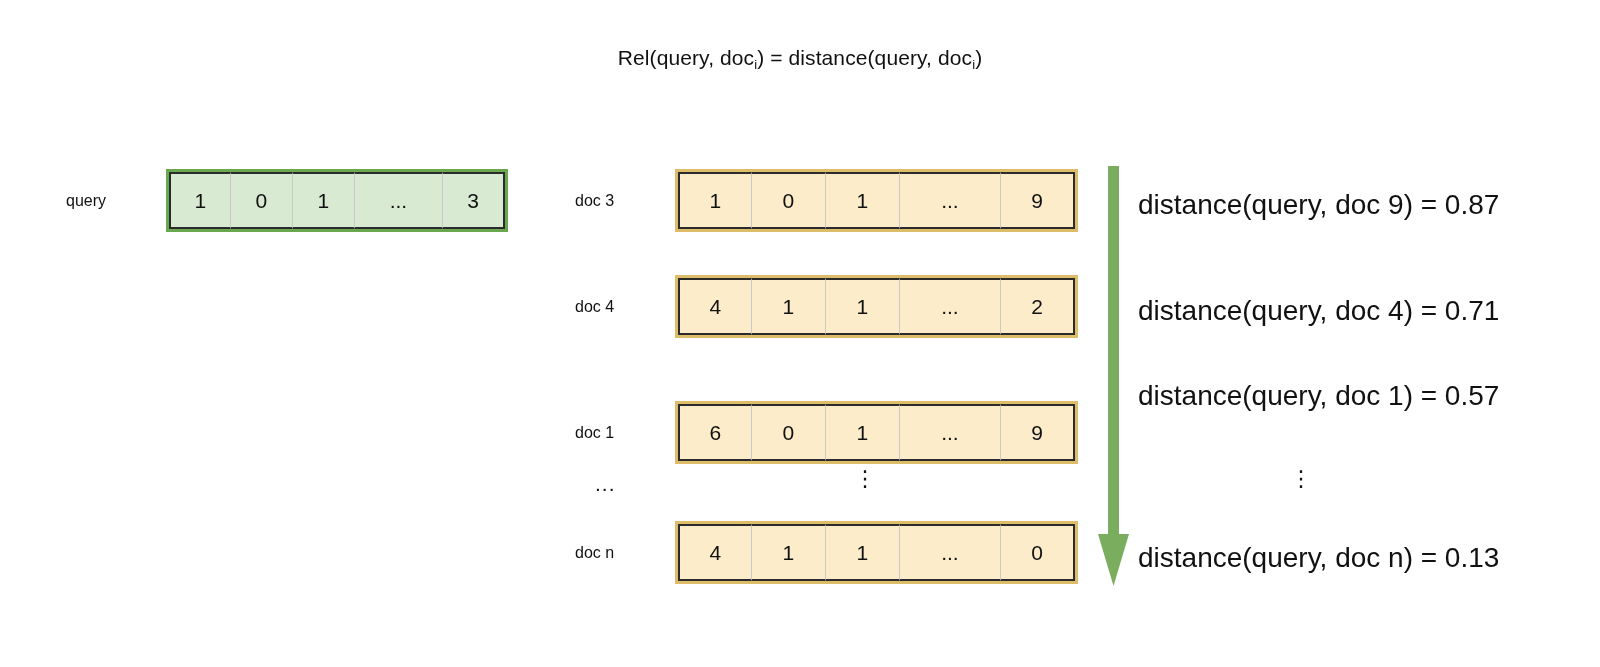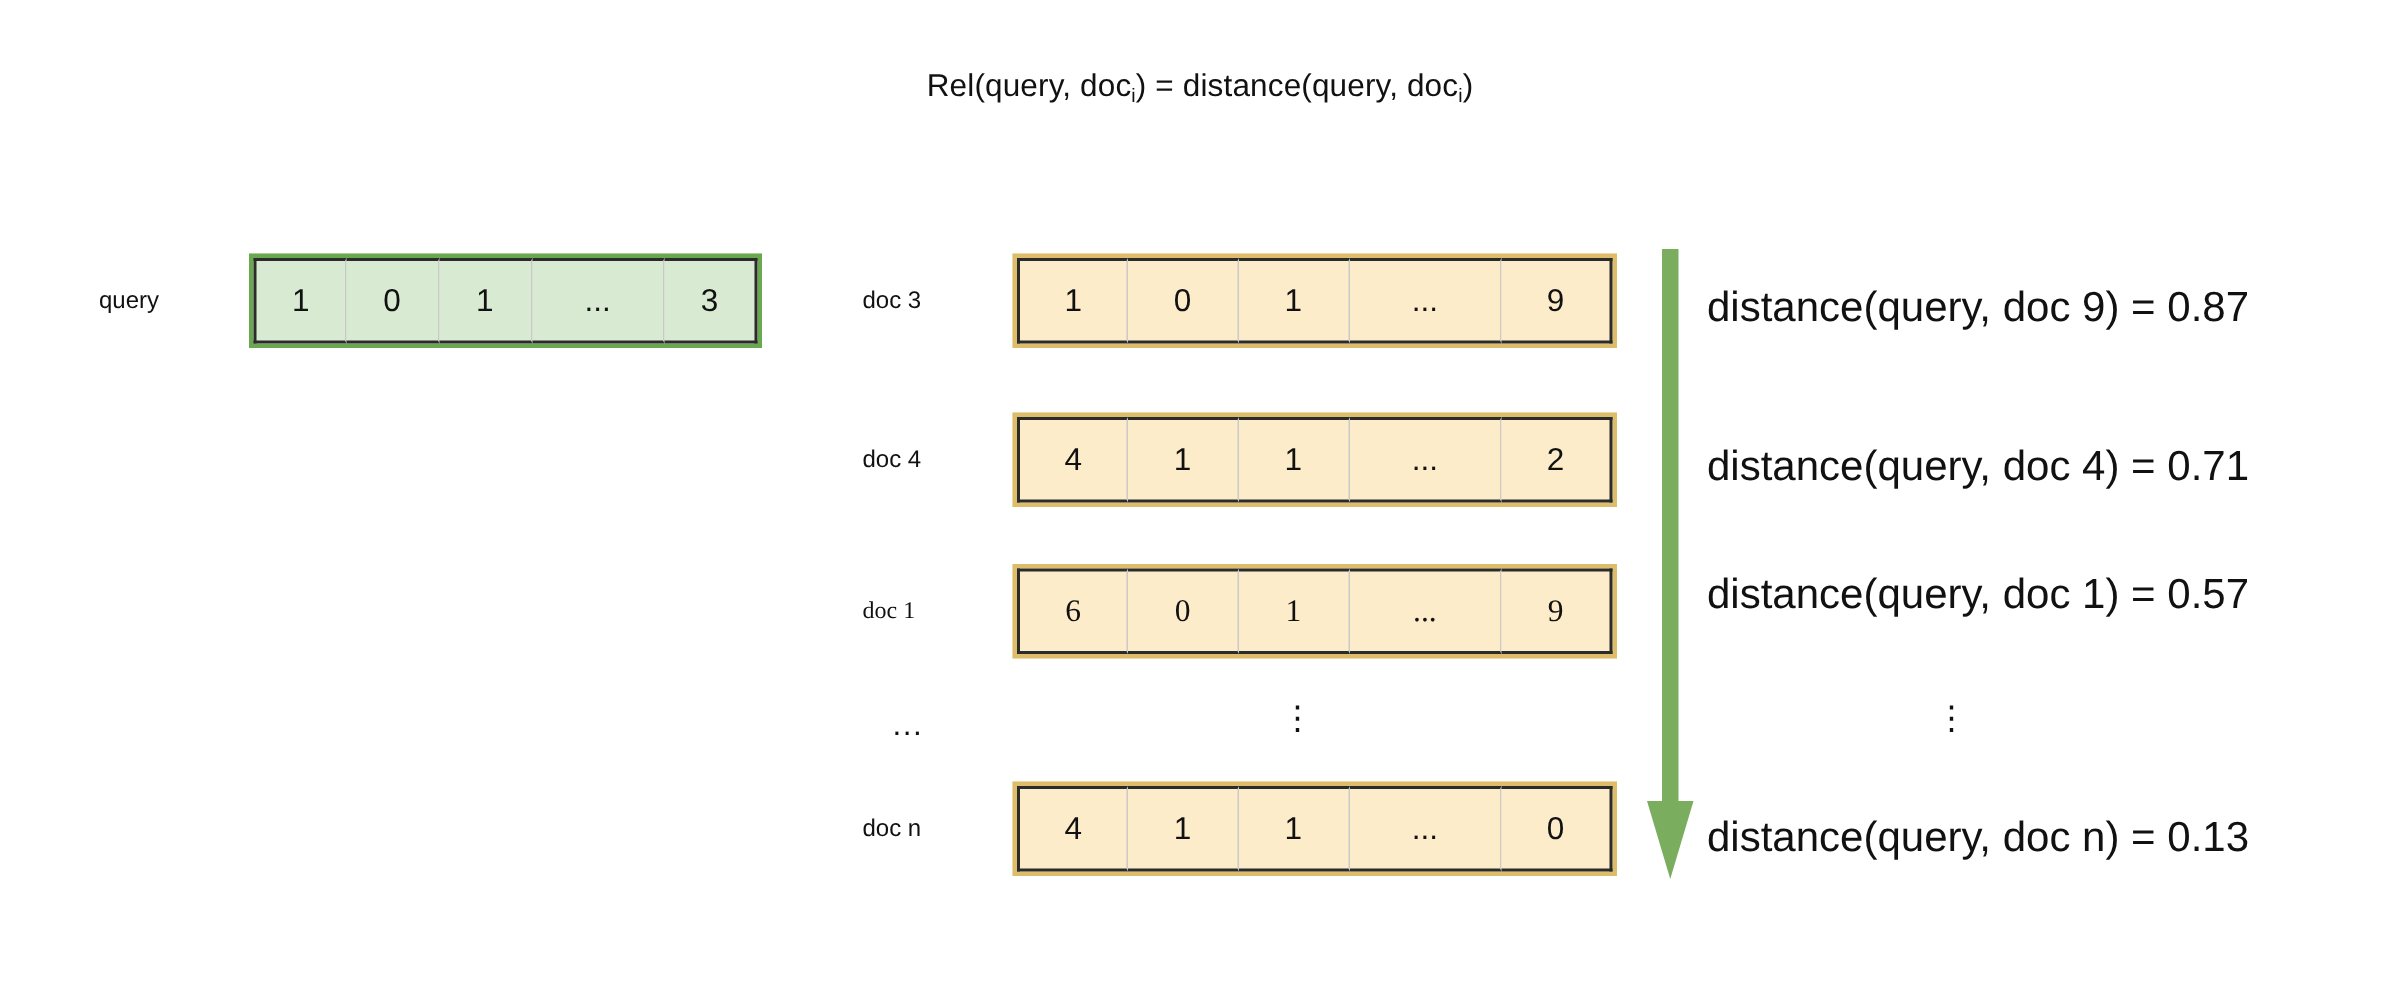--- a/index.html
+++ b/index.html
@@ -94,21 +94,21 @@
 
   
   .doc-row { left: 575px; }
   .doc-row .row-label { width: 81px; margin-right: 19px; }
   .doc-row .vec { width: 403px; }
   .doc-row .cell { width: 75px; }
   .doc-row .cell.wide { width: 103px; }
 
   #doc-row-0 { top: 169px; }
   #doc-row-1 { top: 275px; }
-  #doc-row-2 { top: 376px; font-family: Liberation Serif, serif; }
+  #doc-row-2 { top: 401px; }
   #doc-row-3 { top: 521px; }
 
   
   .dots-h {
     position: absolute;
     font-size: 21px;
     color: #111111;
     letter-spacing: 1px;
   }
   #label-ellipsis { left: 595px; top: 472px; }

